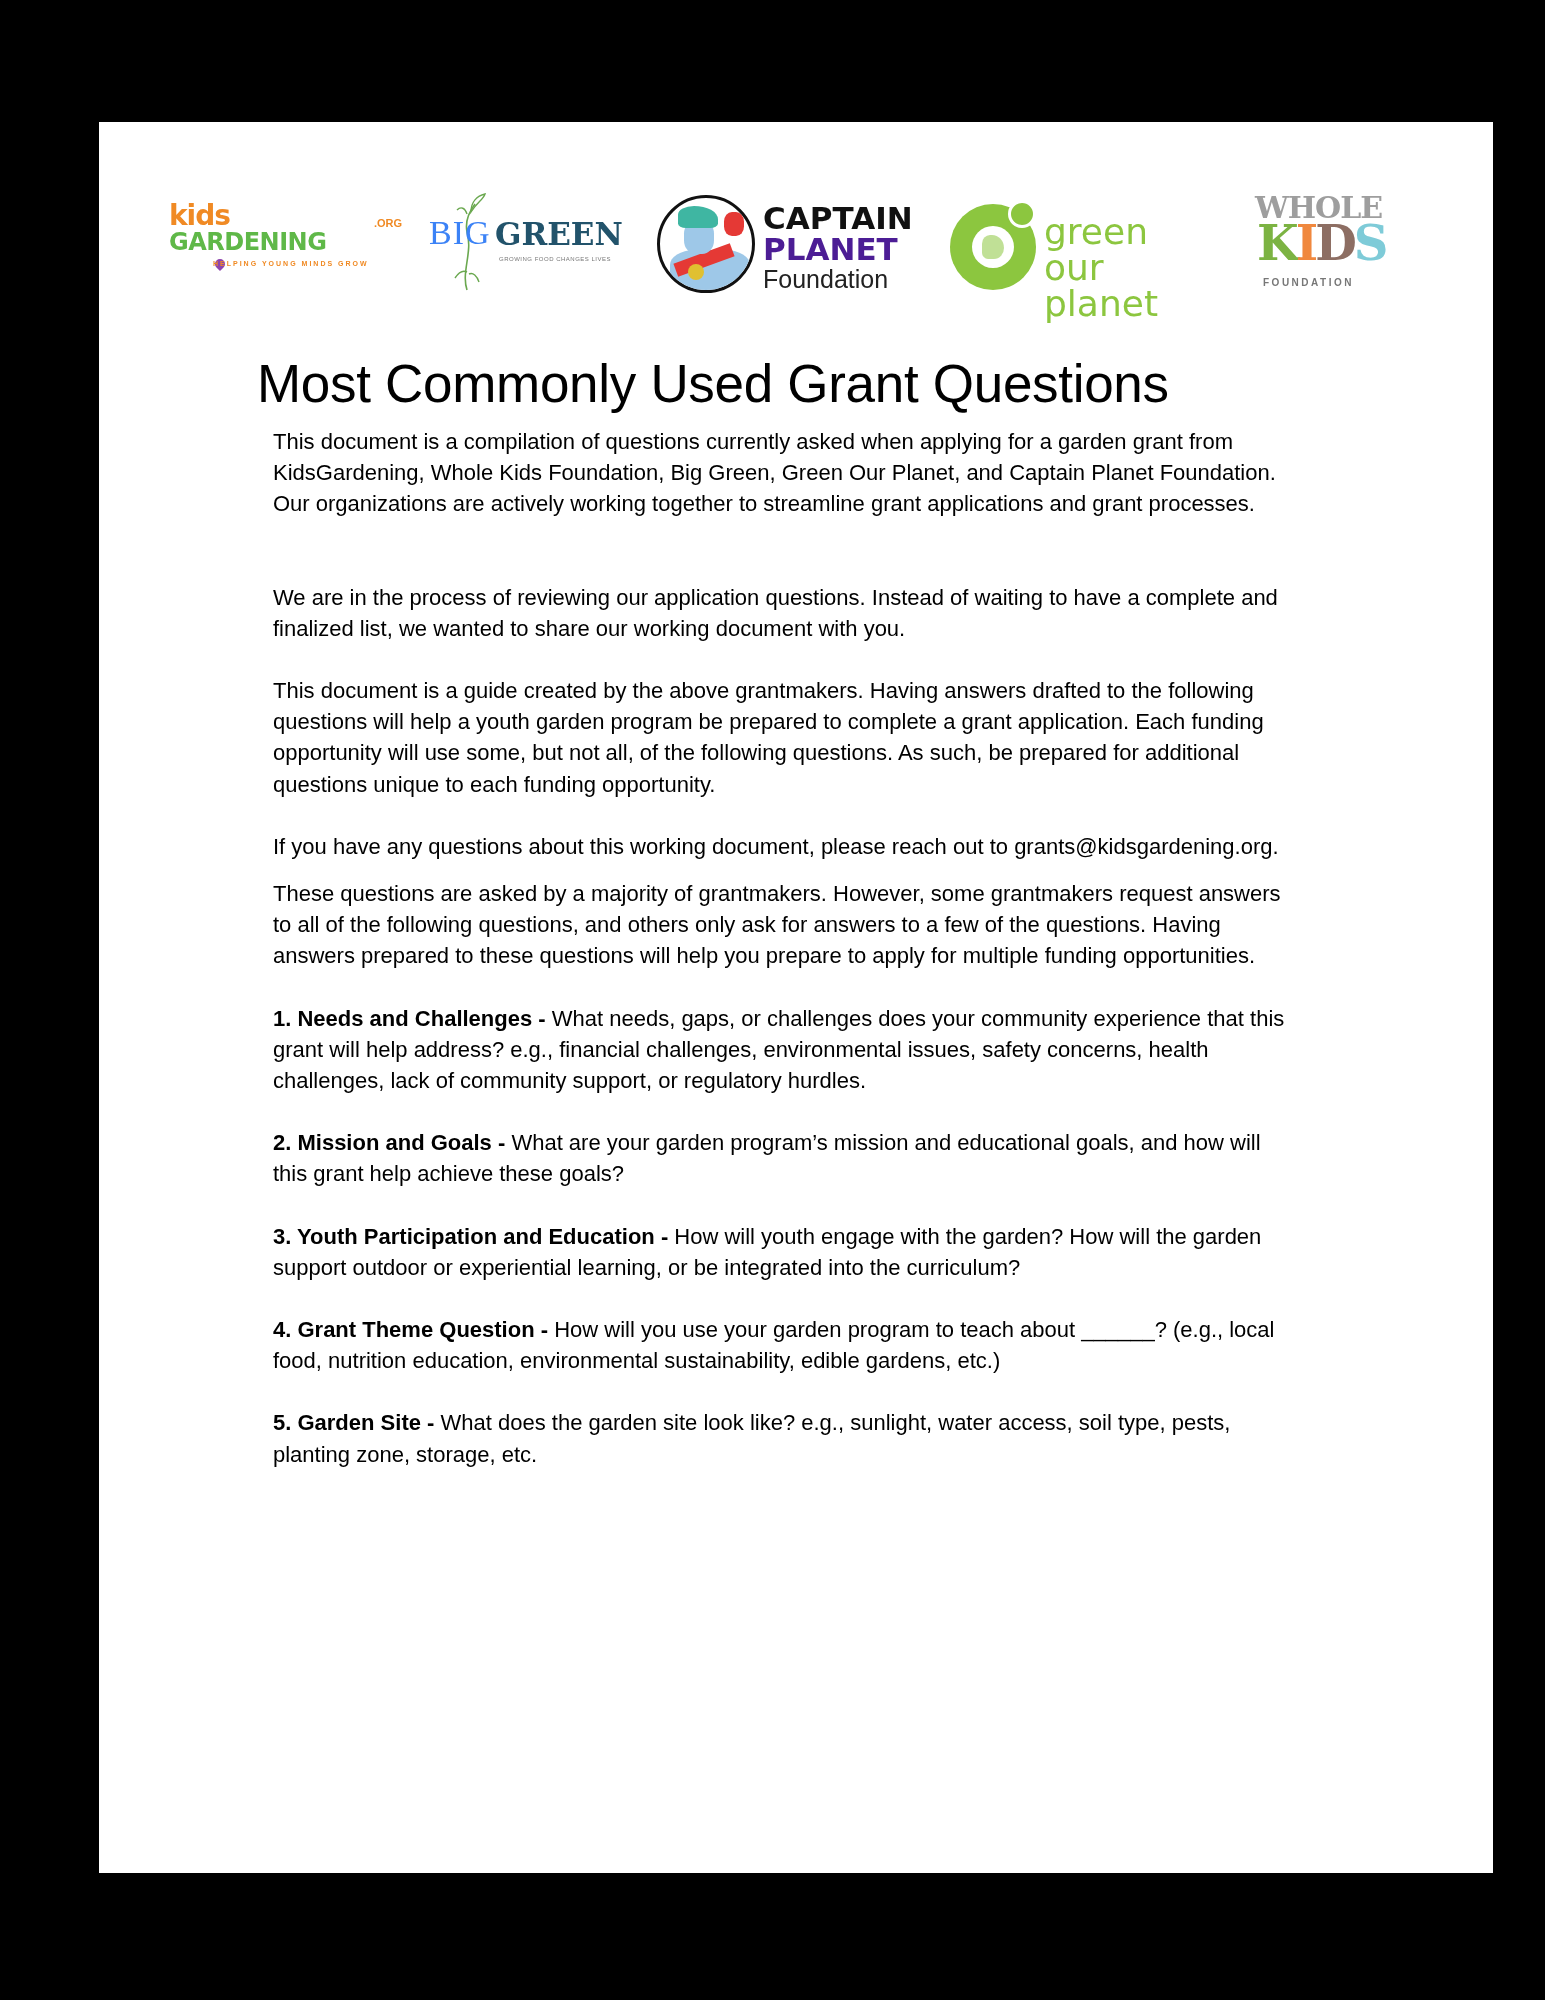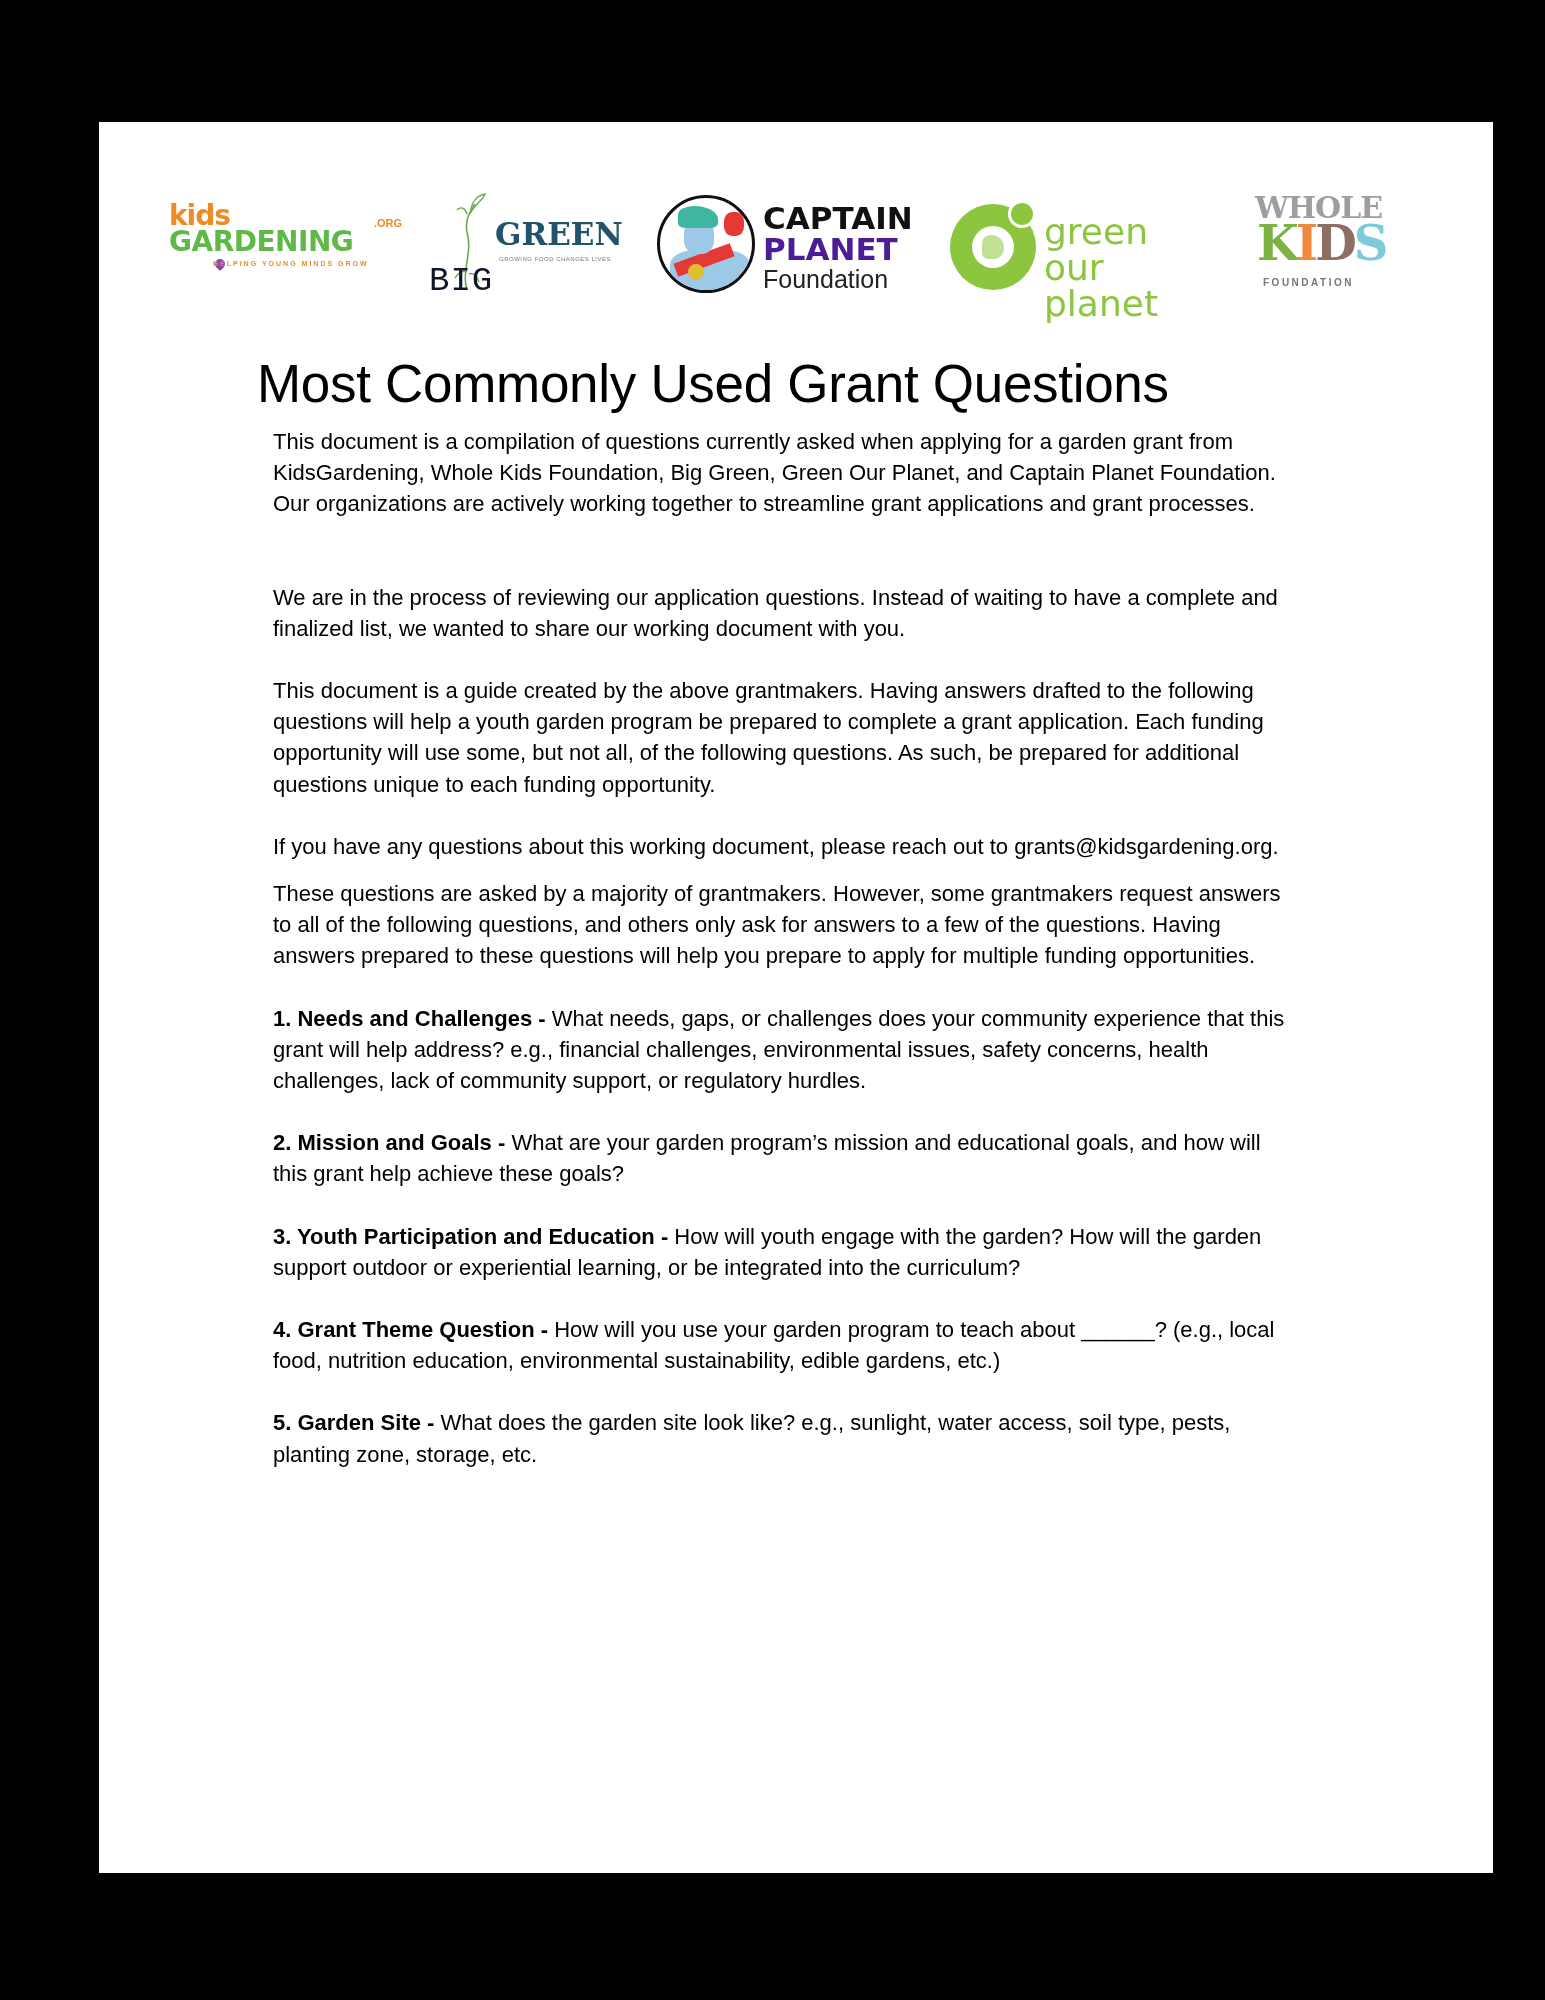--- a/index.html
+++ b/index.html
@@ -12,27 +12,27 @@
     background:#fff;
     padding-left:44px;
   }
   .logos { position:absolute; left:0; top:0; width:100%; height:200px; }
   .logo { position:absolute; }
 
   
   .kg { left:70px; top:80px; width:240px; height:80px; }
   .kg .kids { position:absolute; left:0; top:0; font-family:"DejaVu Sans", sans-serif; font-weight:bold; font-size:28px; color:#f08a24; letter-spacing:-1px; line-height:28px;}
   .kg .org { position:absolute; left:205px; top:15px; font-size:11px; font-weight:bold; color:#f08a24; }
-  .kg .gard { position:absolute; left:0; top:23px; font-family:"DejaVu Sans", sans-serif; font-weight:bold; font-size:28px; color:#5fb848; letter-spacing:-0.5px; line-height:34px; }
+  .kg .gard { position:absolute; left:0; top:23px; font-family:"DejaVu Sans", sans-serif; font-weight:bold; font-size:24px; color:#5fb848; letter-spacing:-0.5px; line-height:34px; }
   .kg .tag { position:absolute; left:44px; top:58px; font-size:7px; font-weight:bold; letter-spacing:2px; color:#f08a24; white-space:nowrap; }
   .kg .beet { position:absolute; left:46px; top:57px; width:10px; height:10px; background:#8e44ad; border-radius:50% 50% 50% 0; transform:rotate(-45deg);}
 
   
   .bg { left:330px; top:70px; width:190px; height:100px; }
-  .bg .big { position:absolute; left:0; top:22px; font-family:Liberation Mono, monospace; font-size:34px; color:#0f172a; font-weight:300; letter-spacing:1px;margin-top:48px;}
+  .bg .big { position:absolute; left:0; top:22px; font-family:Liberation Serif, serif; font-size:34px; color:#3b82f6; font-weight:300; letter-spacing:1px;}
   .bg .green { position:absolute; left:66px; top:24px; font-family:"DejaVu Serif", serif; font-weight:bold; font-size:31px; color:#22536b; }
   .bg .tag { position:absolute; left:70px; top:64px; font-size:6px; color:#777; letter-spacing:0.5px; white-space:nowrap; }
 
   
   .cp { left:558px; top:67px; width:270px; height:110px; }
   .cp .circle { position:absolute; left:0; top:6px; width:92px; height:92px; border:3px solid #111; border-radius:50%; background:#fff; overflow:hidden; }
   .cp .hair { position:absolute; left:18px; top:8px; width:40px; height:22px; background:#3fb6a2; border-radius:40% 60% 20% 20%; }
   .cp .face { position:absolute; left:24px; top:22px; width:30px; height:34px; background:#9ec8e8; border-radius:40%; }
   .cp .body { position:absolute; left:10px; top:52px; width:80px; height:50px; background:#9ec8e8; border-radius:30%; }
   .cp .cape { position:absolute; left:14px; top:55px; width:60px; height:14px; background:#e53935; transform:rotate(-20deg); }

